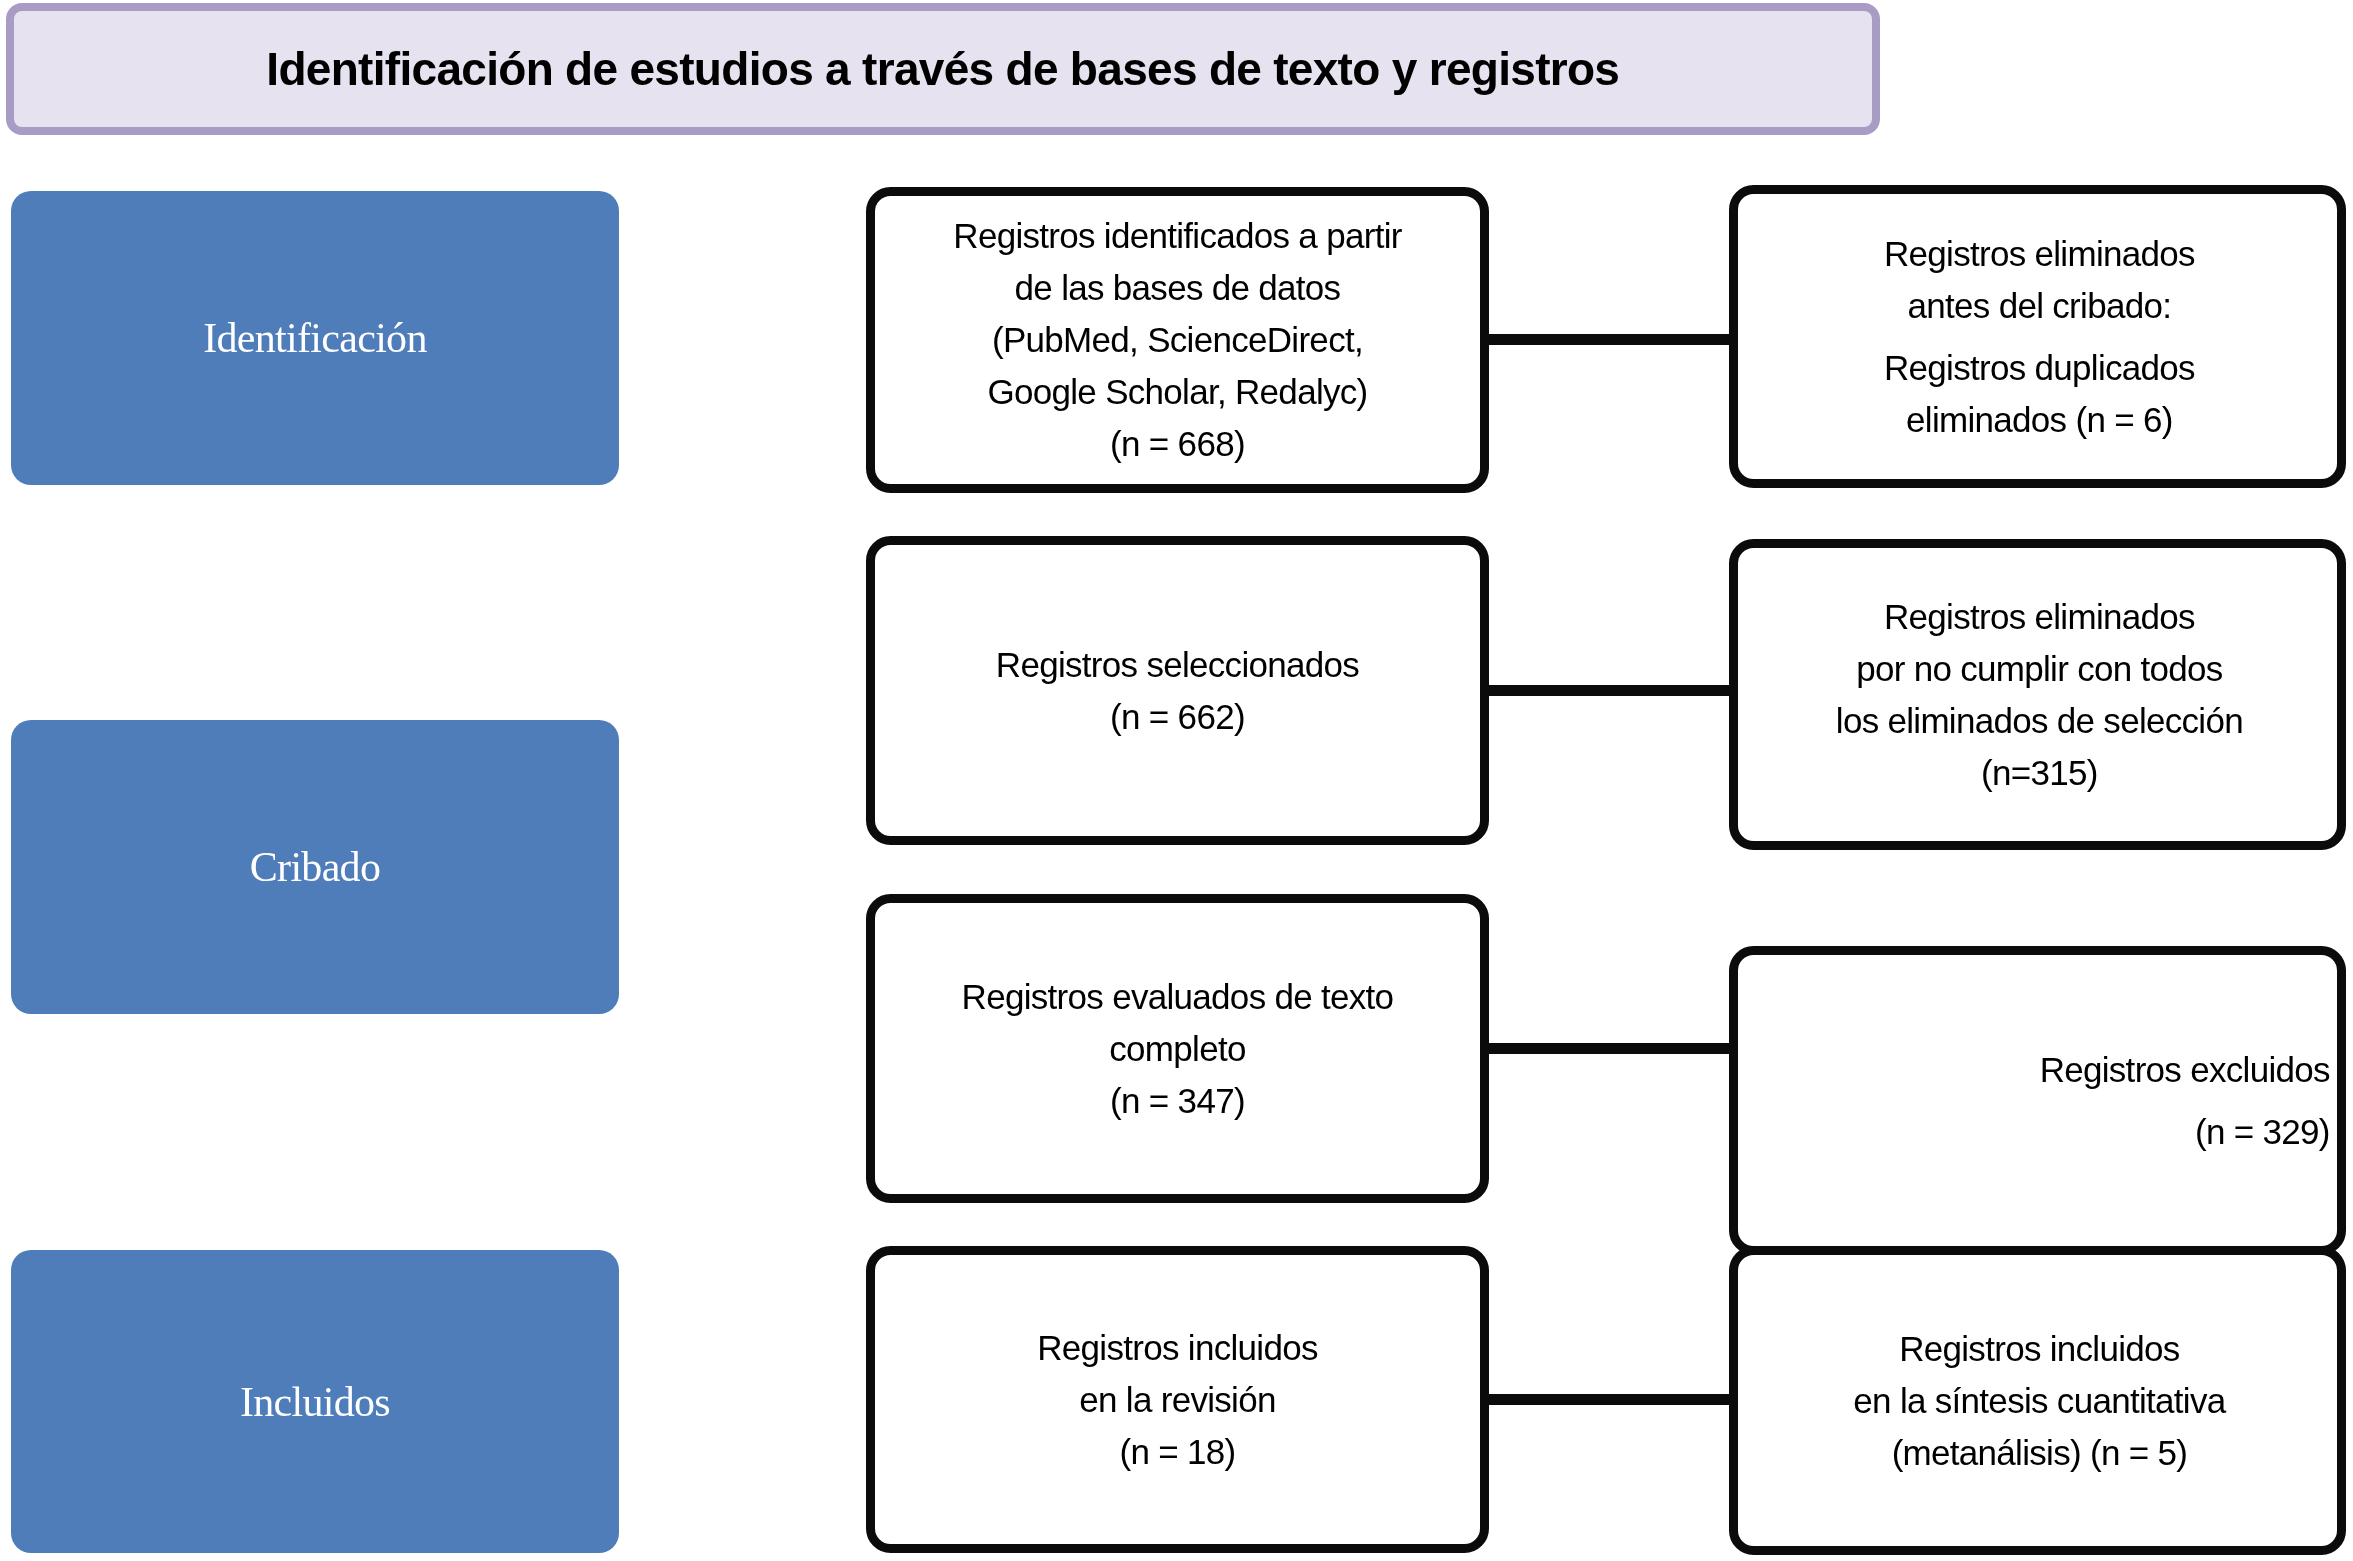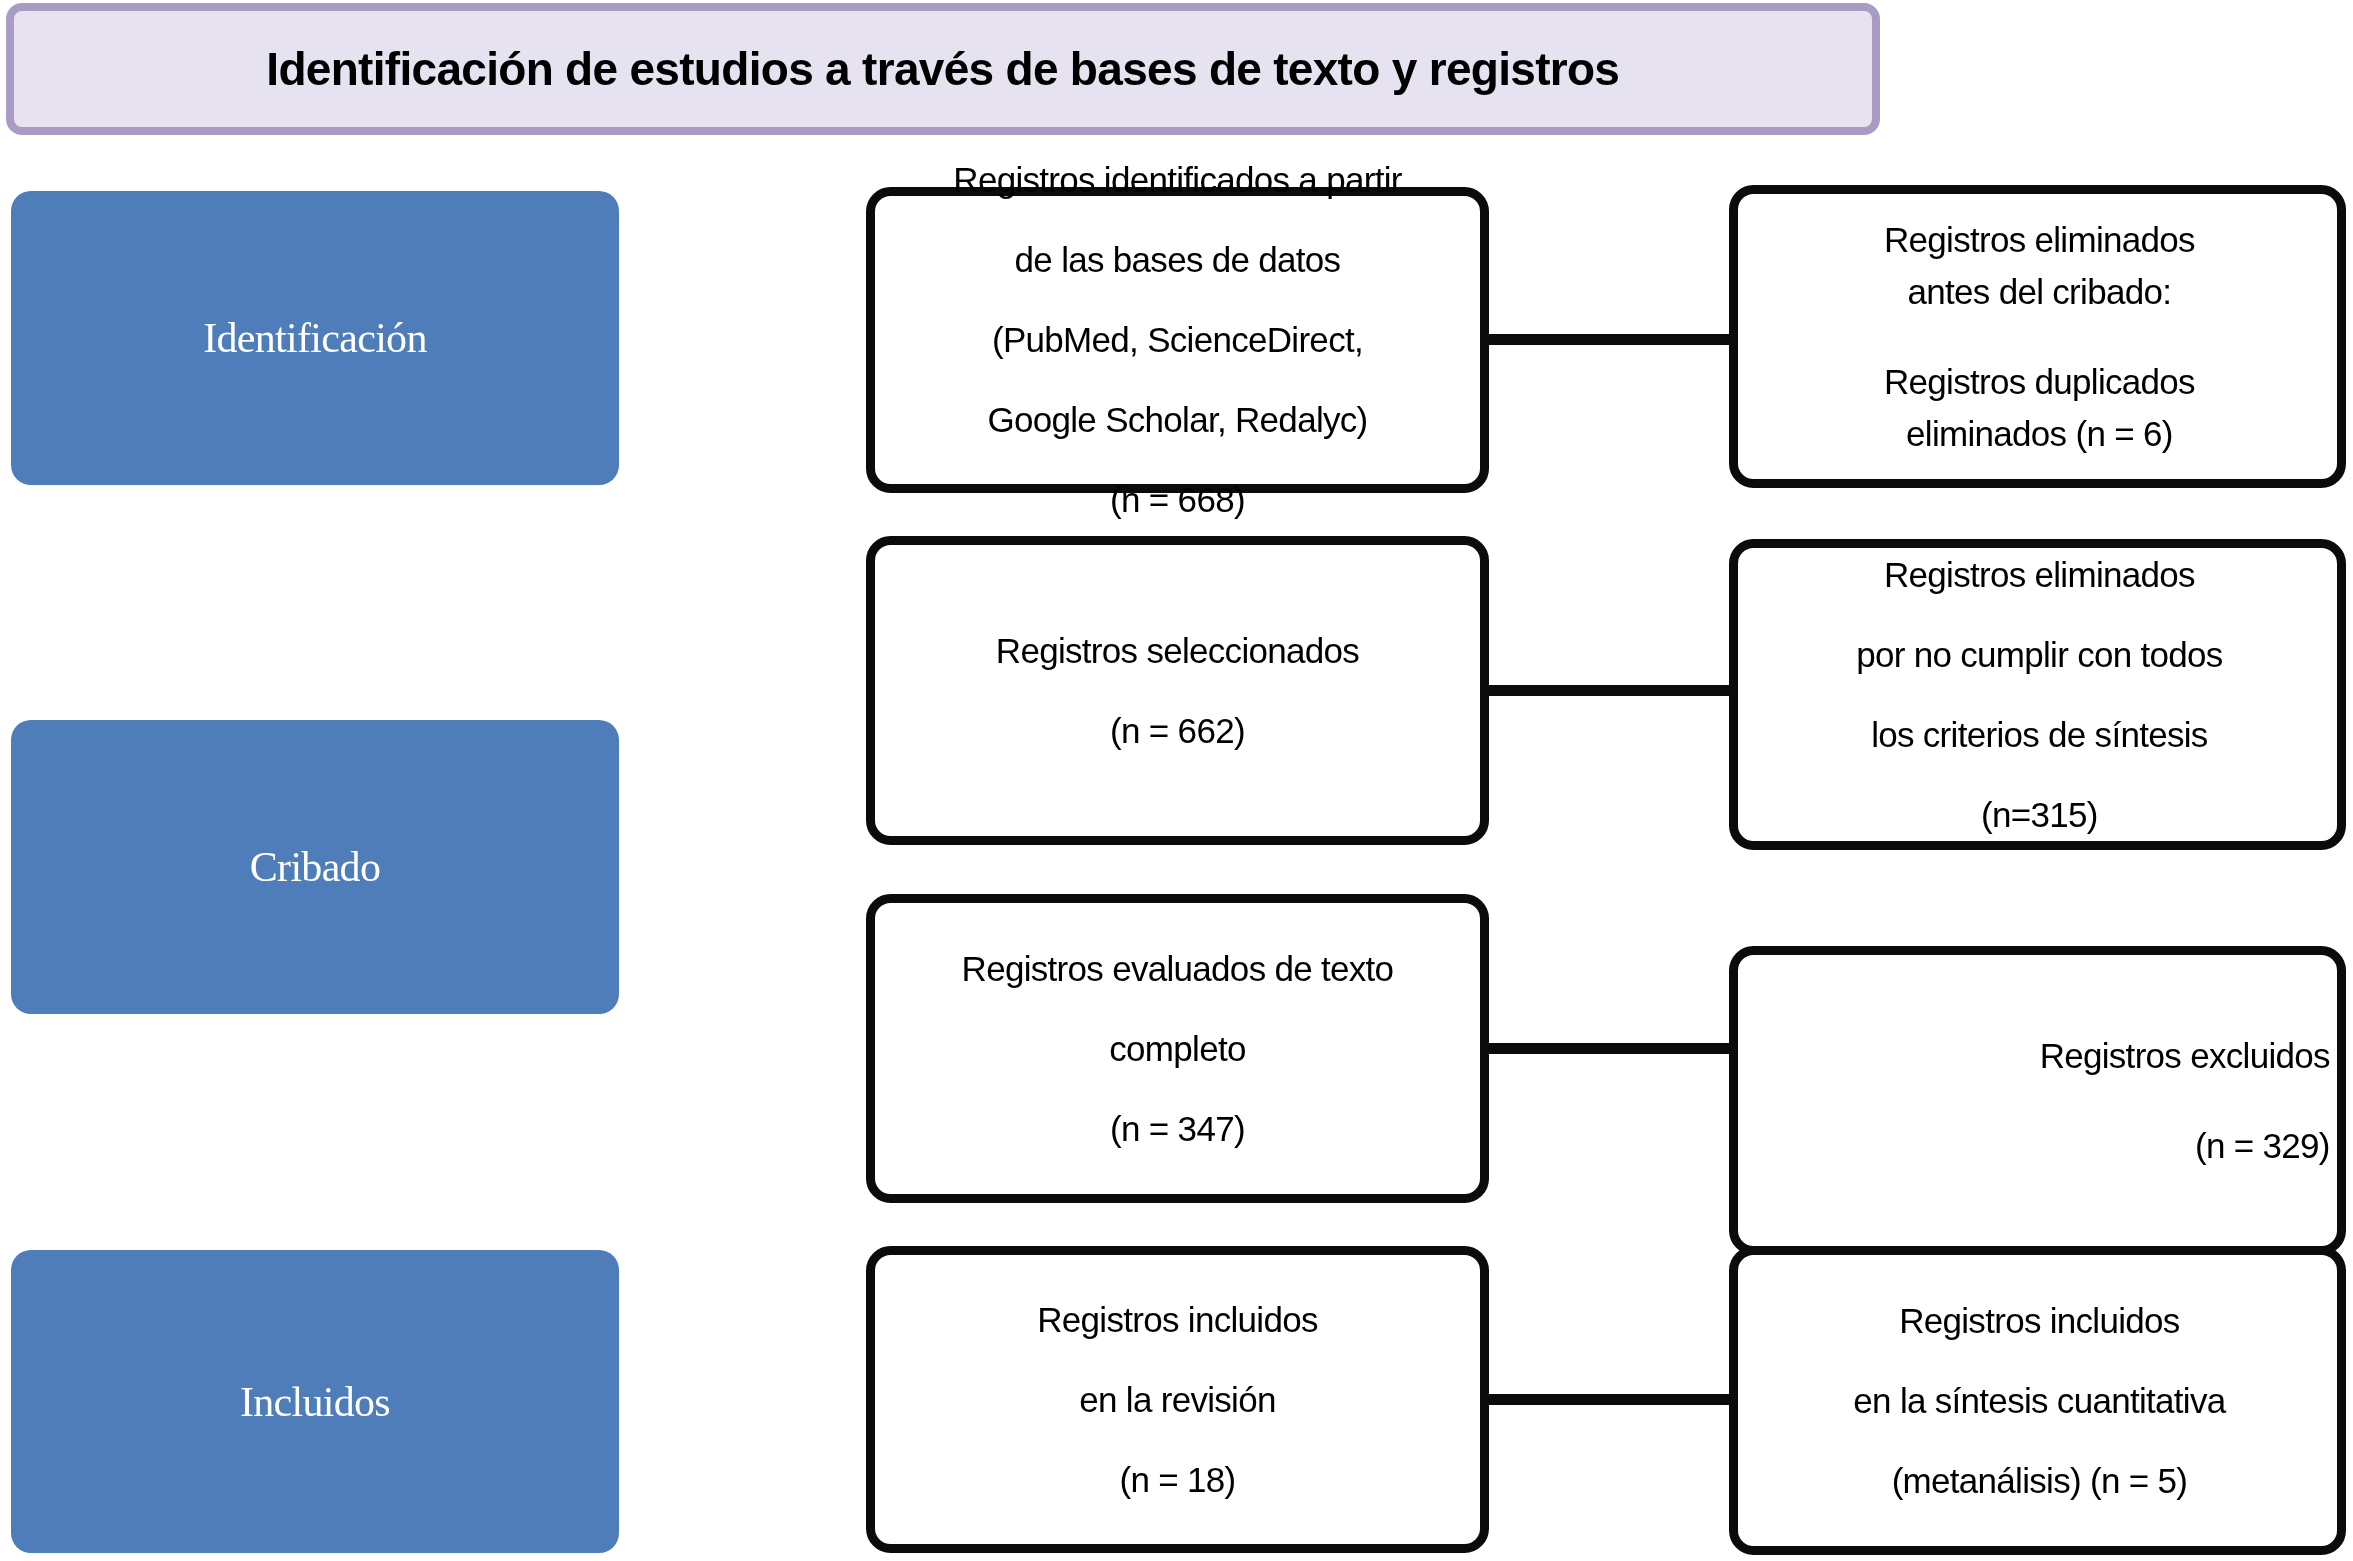--- a/index.html
+++ b/index.html
@@ -64,21 +64,20 @@
     border: 9.4px solid var(--box-border, #0b0b0b);
     border-radius: 24.6px;
     display: flex;
     flex-direction: column;
     align-items: center;
     justify-content: center;
     text-align: center;
     padding: 4.3px 7.2px;
     box-sizing: border-box;
     z-index: 2;
-    gap: 28px;
   }
   .flowbox .line {
     display: block;
     font-size: 35px;
     line-height: 52px;
     letter-spacing: -0.7px;
     white-space: nowrap;
   }
   .para { display: block; }
   .para + .para { margin-top: 10px; }
@@ -149,21 +148,21 @@
   </div>
 
   <div class="flowbox mid-col mid-2">
     <span class="line">Registros seleccionados</span>
     <span class="line">(n = 662)</span>
   </div>
   <div class="connector connector-2"></div>
   <div class="flowbox right-col right-2">
     <span class="line">Registros eliminados</span>
     <span class="line">por no cumplir con todos</span>
-    <span class="line">los criterios de síntesis</span>
+    <span class="line">los eliminados de selección</span>
     <span class="line">(n=315)</span>
   </div>
 
   <div class="flowbox mid-col mid-3">
     <span class="line">Registros evaluados de texto</span>
     <span class="line">completo</span>
     <span class="line">(n = 347)</span>
   </div>
   <div class="connector connector-3"></div>
   <div class="flowbox right-col right-3">

